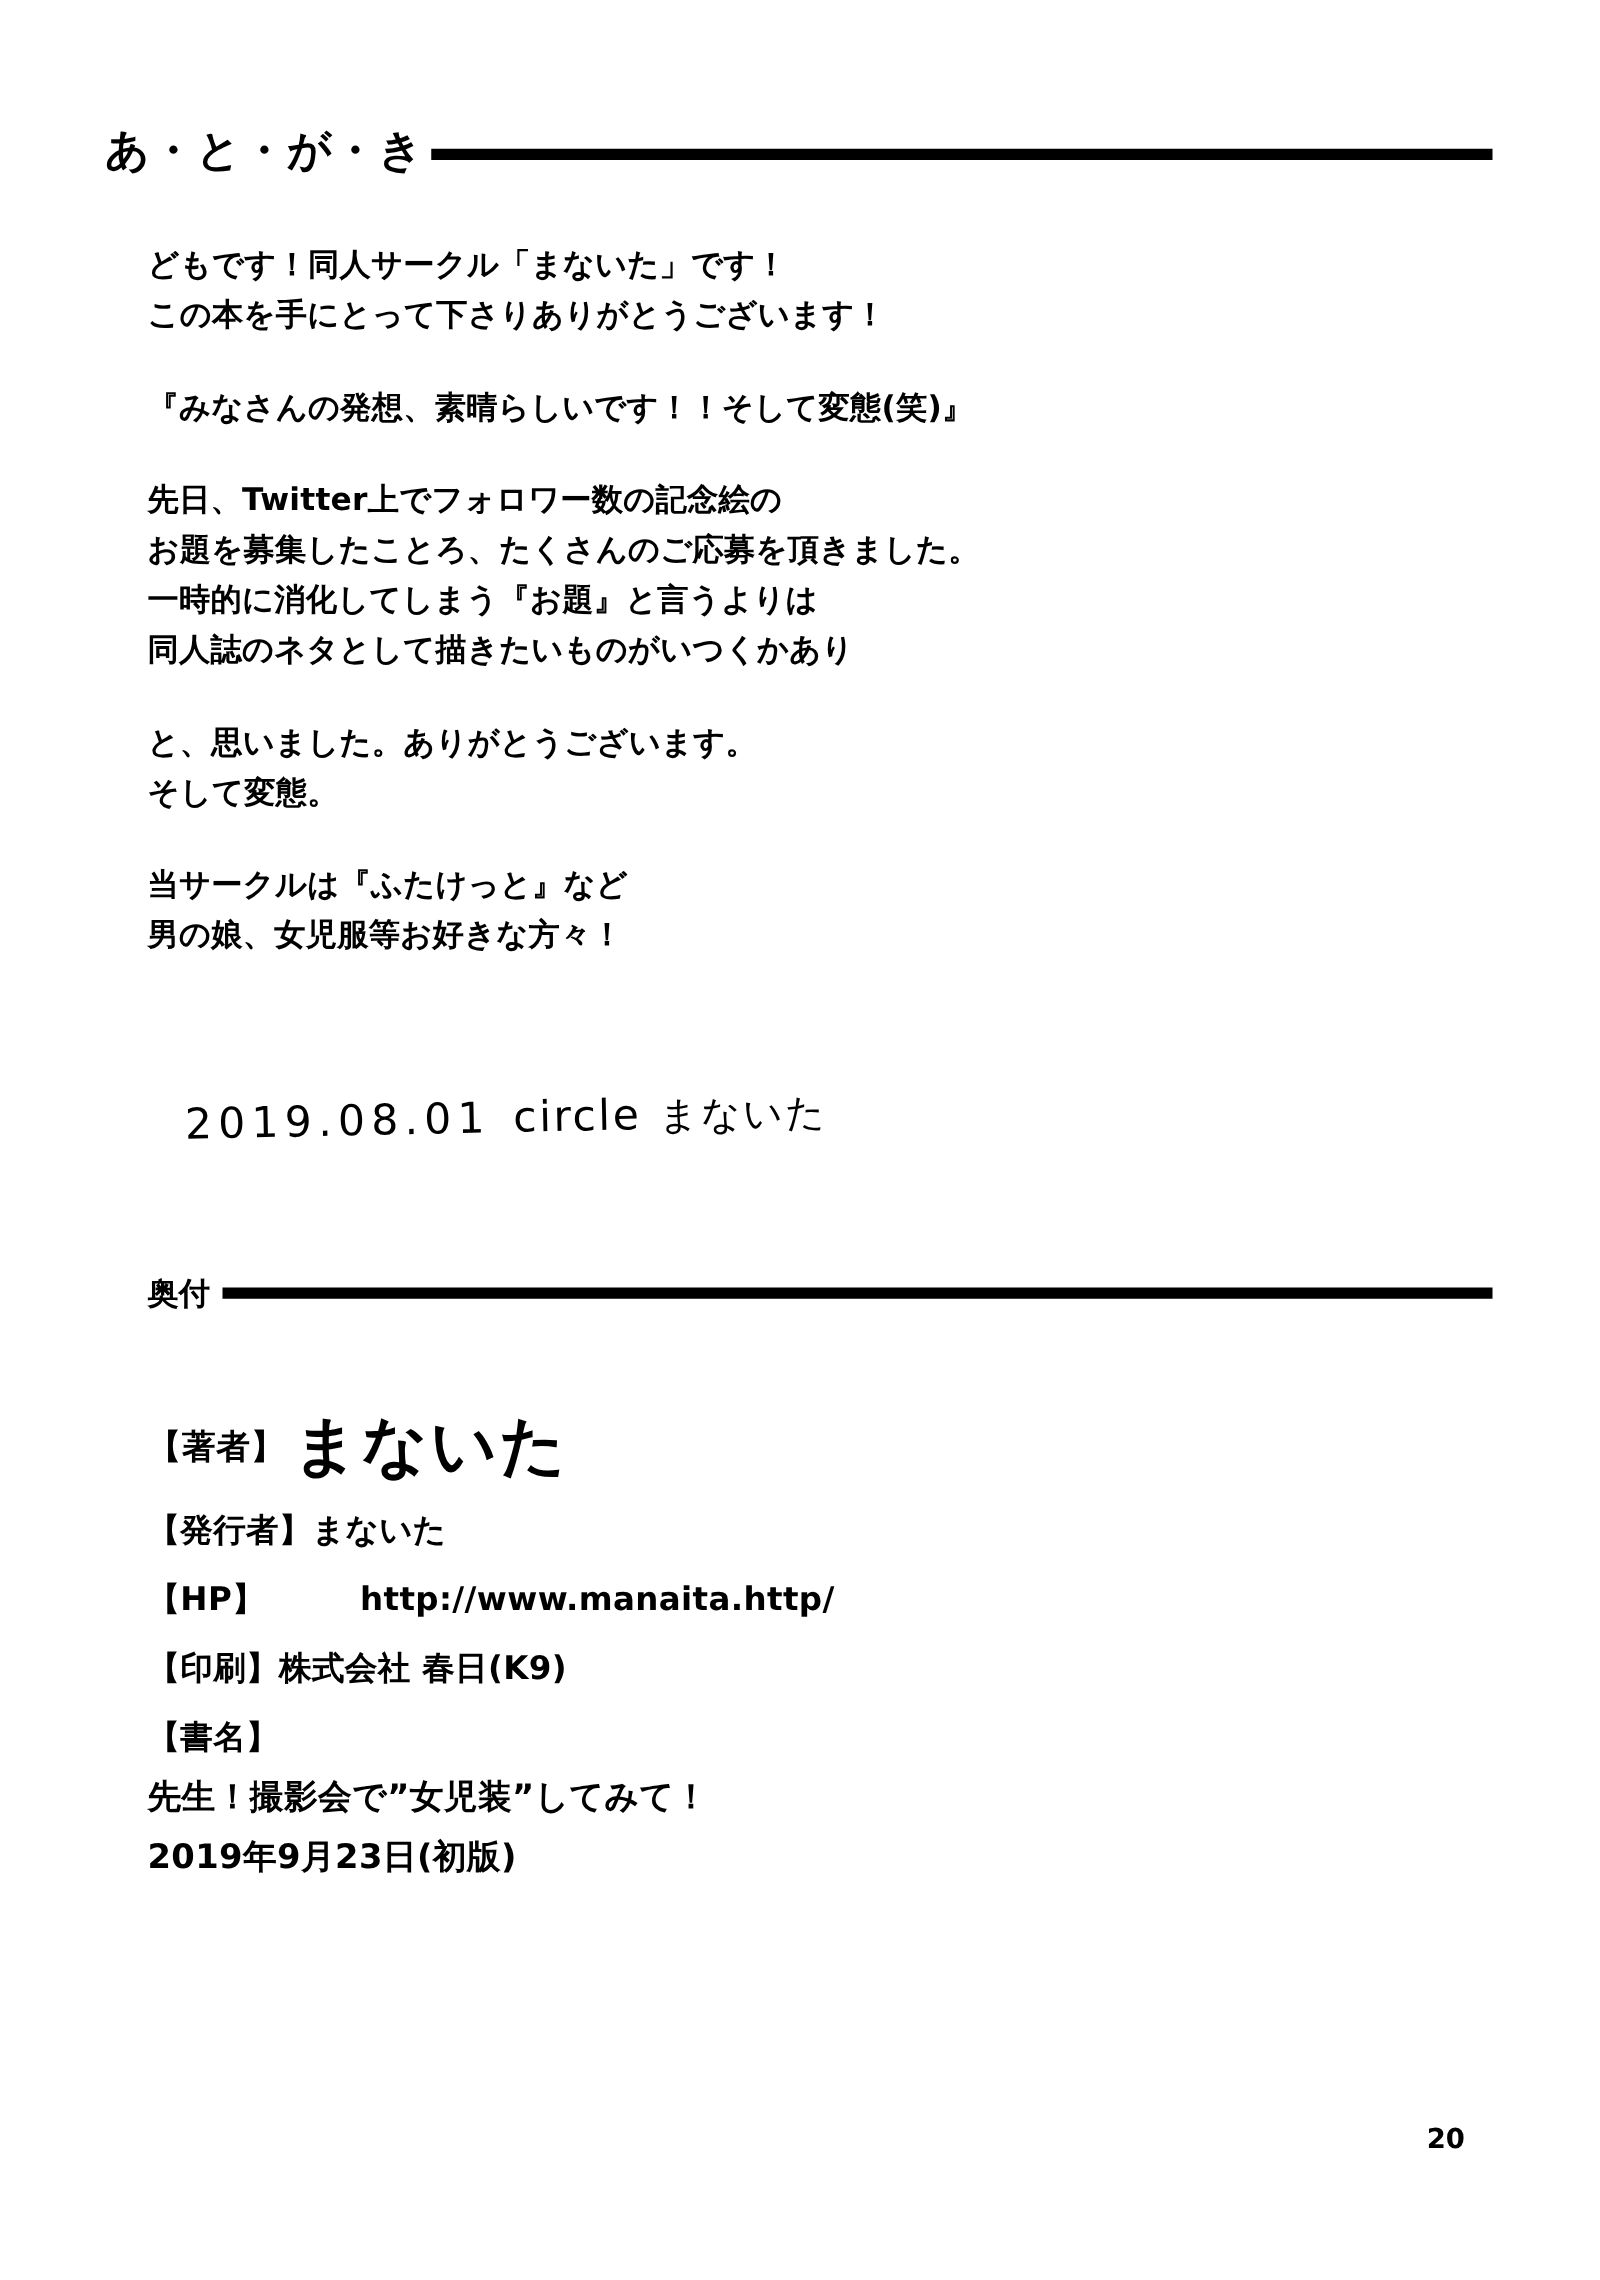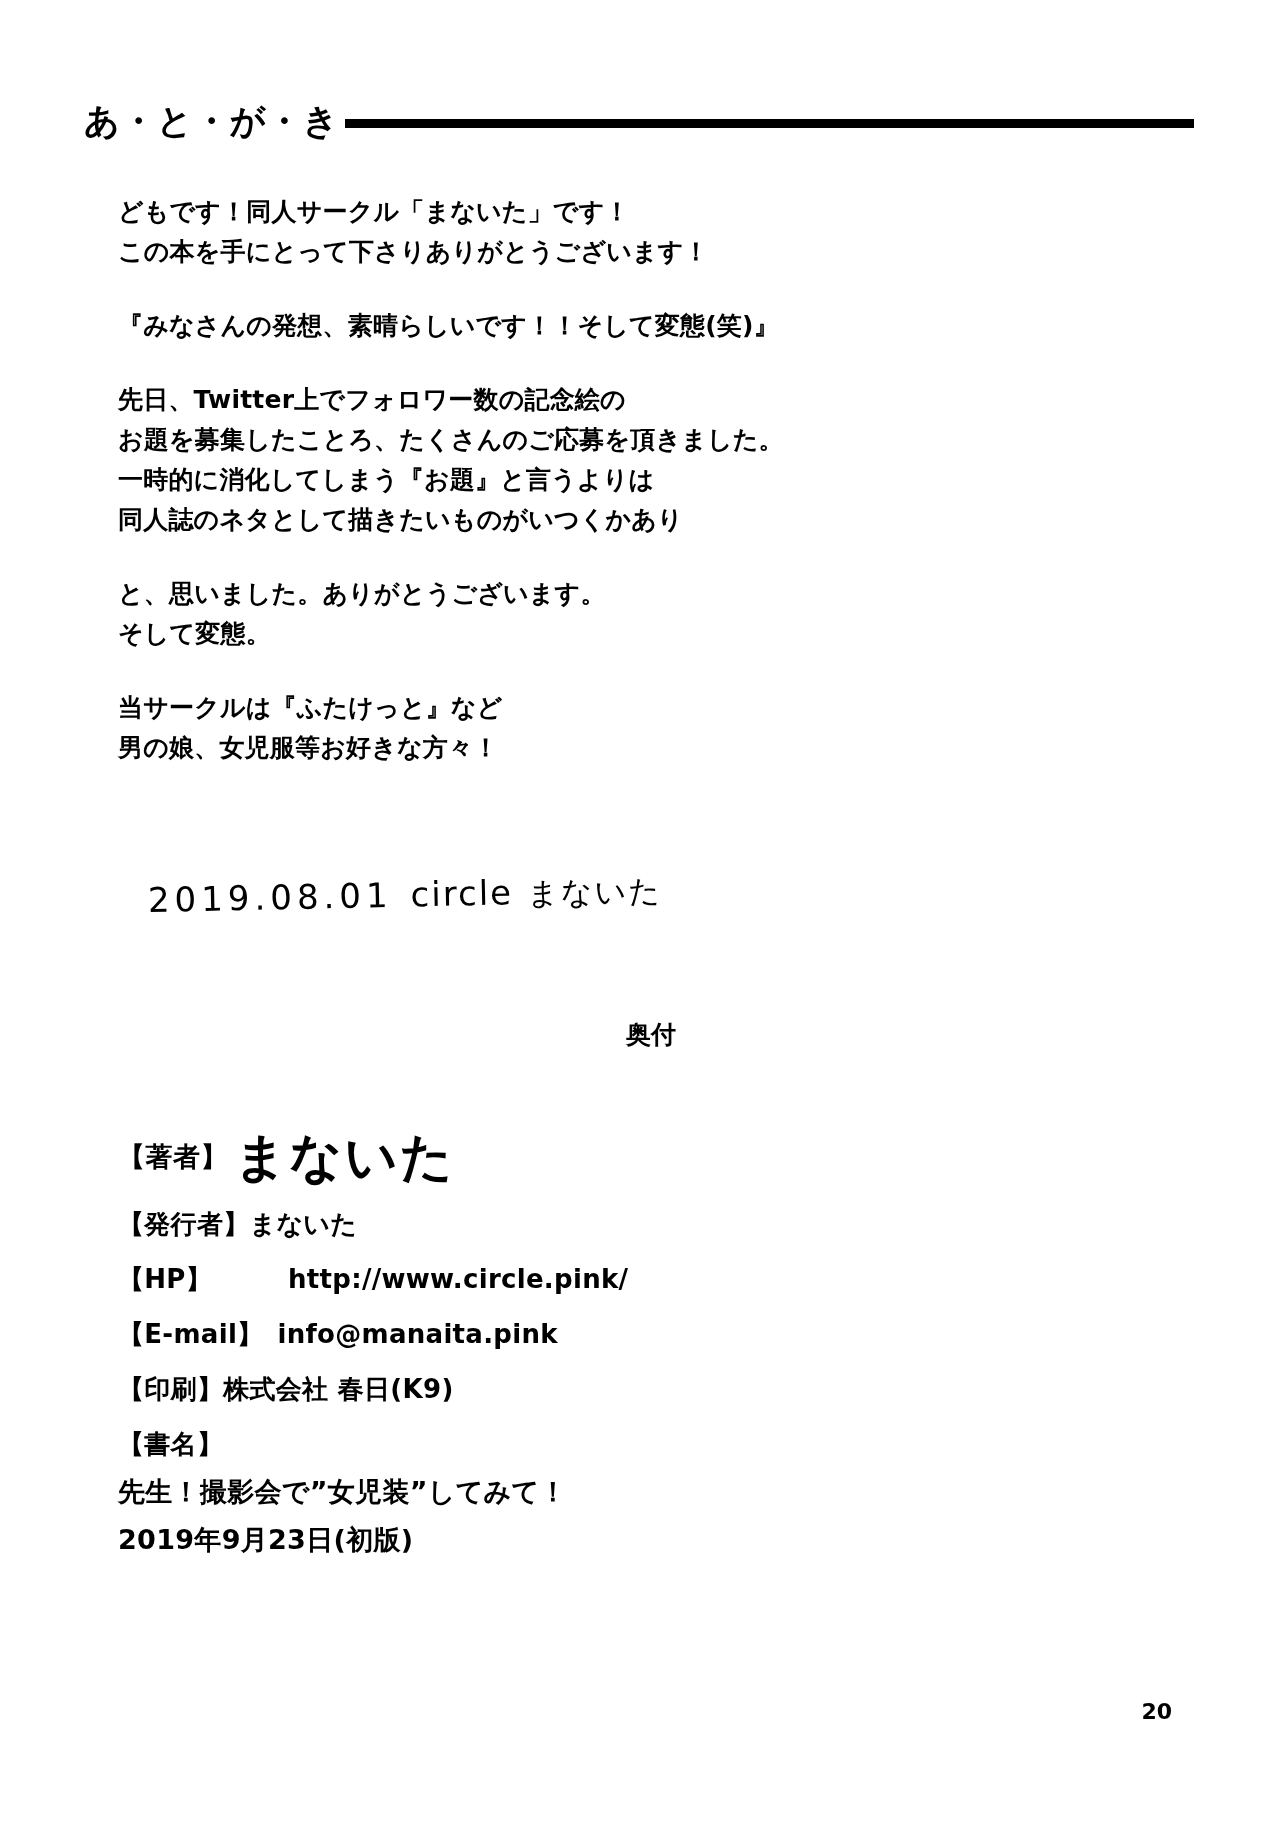--- a/index.html
+++ b/index.html
@@ -92,21 +92,20 @@
   }
 
   
   .colophon-header {
     position: absolute;
     left: 118px;
     top: 1022px;
     width: 1076px;
     display: flex;
     align-items: center;
-    flex-direction: column;
   }
   .colophon-title {
     font-size: 25px;
     font-weight: 700;
     white-space: nowrap;
     padding-right: 10px;
     line-height: 1;
   }
   .colophon-rule {
     flex: 1 1 auto;
@@ -218,23 +217,22 @@
 </div>
 
 <div class="colophon">
   <div class="author-row">
     <span class="author-label">【著者】</span>
     <span class="author-name">まないた</span>
   </div>
 
   <div class="info-row"><span>【発行者】</span><span class="val">まないた</span></div>
 
-  <div class="info-row"><span>【HP】</span><span class="val" style="padding-left:76px;">http://www.circle.pink/</span></div>
-
-  <div class="info-row"><span>【E-mail】</span><span class="val" style="padding-left:14px;">info@manaita.pink</span></div>
+  <div class="info-row"><span>【HP】</span><span class="val" style="padding-left:76px;">http://www.manaita.http/</span></div>
+
 
   <div class="info-row"><span>【印刷】</span><span class="val">株式会社 春日(K9)</span></div>
 
   <div class="title-block">
     <div class="info-row">【書名】</div>
     <div class="book-title">先生！撮影会で”女児装”してみて！</div>
     <div class="book-date">2019年9月23日(初版)</div>
   </div>
 </div>
 

